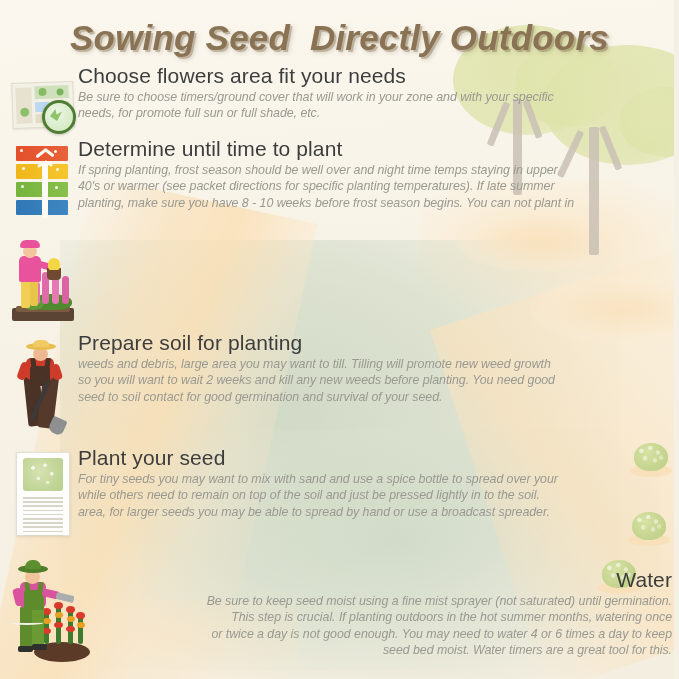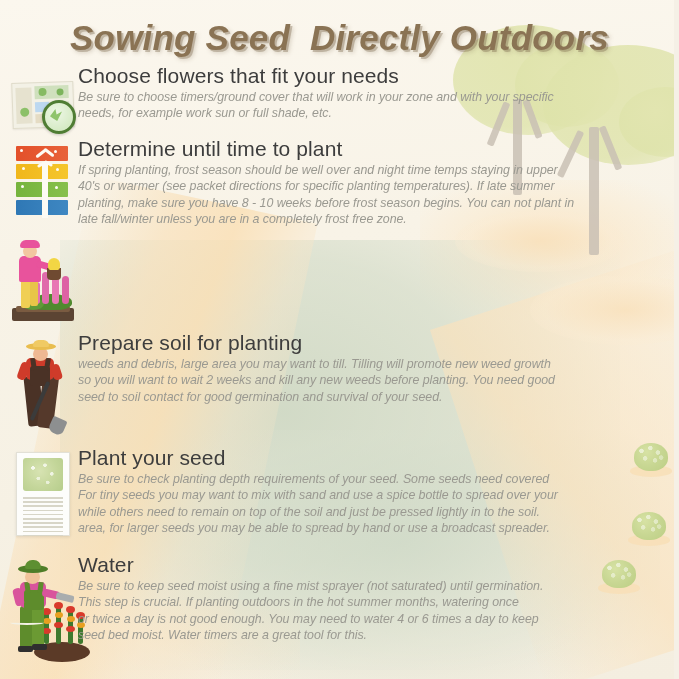--- a/index.html
+++ b/index.html
@@ -387,58 +387,56 @@
       <b style="left:15px;top:2px;width:16px;height:9px;background:#5d8f31;border-radius:8px 8px 2px 2px;"></b>
 
       <b style="left:46px;top:36px;width:18px;height:7px;background:#a9adae;border-radius:2px;transform:rotate(14deg);"></b>
       <b style="left:0px;top:62px;width:34px;height:3px;border-bottom:2px solid #f3f1e6;border-radius:0 0 50% 50%;"></b>
     </div>
   </div>
 
   <div id="content">
 
     <div class="section" style="top:64px;">
-      <div class="sec-head">Choose flowers that fit your needs</div>
+      <div class="sec-head">Choose flowers area fit your needs</div>
       <div class="sec-body">
         <span>Be sure to choose timers/ground cover  that will work in your zone and with your specific</span>
-        <span>needs, for example work sun or full shade, etc.</span>
+        <span>needs, for promote full sun or full shade, etc.</span>
       </div>
     </div>
 
     <div class="section" style="top:137px;">
       <div class="sec-head">Determine until time to plant</div>
       <div class="sec-body">
         <span>If spring planting, frost season should be well over and  night time temps staying in upper</span>
         <span>40's or warmer (see packet directions for specific planting temperatures). If late summer</span>
         <span>planting, make sure you have 8 - 10 weeks before frost season begins. You can not plant in</span>
-        <span>late fall/winter unless you are in a completely frost free zone.</span>
       </div>
     </div>
 
 
     <div class="section" style="top:331px;">
       <div class="sec-head">Prepare soil for planting</div>
       <div class="sec-body">
         <span>weeds and debris, large area you may want to till. Tilling will promote new weed growth</span>
         <span>so you will want to wait 2 weeks and kill any new weeds before planting. You need good</span>
         <span>seed to soil contact for good germination and survival of your seed.</span>
       </div>
     </div>
 
     <div class="section" style="top:446px;">
       <div class="sec-head">Plant your seed</div>
       <div class="sec-body">
-        <span>Be sure to check planting depth requirements of  your seed.  Some seeds need covered</span>
         <span>For tiny seeds you may want to mix with sand and use a spice bottle to spread over your</span>
         <span>while others need to remain on top of the soil and just be pressed lightly in to the  soil.</span>
         <span>area, for larger seeds you may be able to spread by hand or use a broadcast spreader.</span>
       </div>
     </div>
 
-    <div class="section" style="top:553px;">
+    <div class="section" style="top:568px;text-align:right;">
       <div class="sec-head">Water</div>
       <div class="sec-body">
         <span>Be sure to keep seed moist using a fine mist sprayer (not saturated) until germination.</span>
         <span>This step is crucial. If planting outdoors in the hot summer months, watering once</span>
         <span> or twice a day is not good enough. You may need to water 4 or 6 times a day to keep</span>
         <span>seed bed moist. Water timers are a great tool for this.</span>
       </div>
     </div>
 
   </div>

